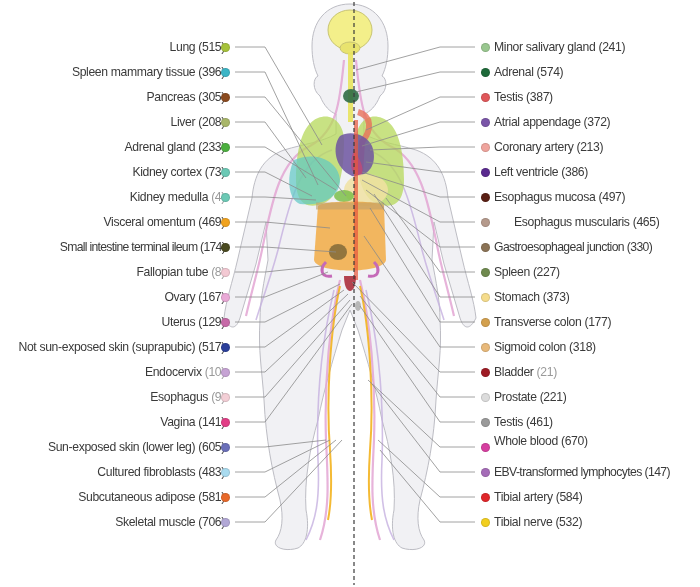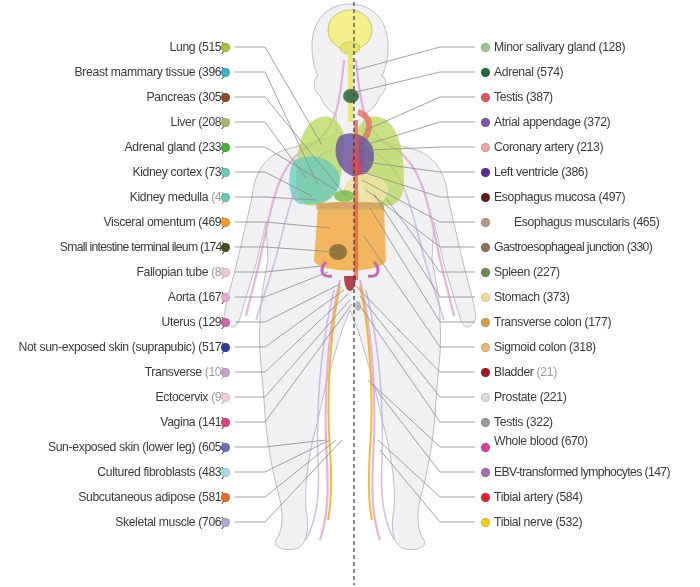--- a/index.html
+++ b/index.html
@@ -118,21 +118,21 @@
       <polyline points="475,472 440,472 372,384"></polyline>
       <polyline points="475,497 440,497 378,440"></polyline>
       <polyline points="475,522 440,522 380,450"></polyline>
     </g>
   </svg>
 
   <div>
     <div class="label left" style="right:475px;top:39px"><span>Lung</span> <span class="count">(515)</span></div>
     <div class="dot" style="left:221px;top:43px;background:#a6c23a"></div>
 
-    <div class="label left" style="right:475px;top:64px"><span>Breast mammary tissue</span> <span class="count">(396)</span></div>
+    <div class="label left" style="right:475px;top:64px"><span>Spleen mammary tissue</span> <span class="count">(396)</span></div>
     <div class="dot" style="left:221px;top:68px;background:#3db5c6"></div>
 
     <div class="label left" style="right:475px;top:89px"><span>Pancreas</span> <span class="count">(305)</span></div>
     <div class="dot" style="left:221px;top:93px;background:#8b4a1f"></div>
 
     <div class="label left" style="right:475px;top:114px"><span>Liver</span> <span class="count">(208)</span></div>
     <div class="dot" style="left:221px;top:118px;background:#a9b76a"></div>
 
     <div class="label left" style="right:475px;top:139px"><span>Adrenal gland</span> <span class="count">(233)</span></div>
     <div class="dot" style="left:221px;top:143px;background:#4caf3f"></div>
@@ -145,54 +145,54 @@
 
     <div class="label left" style="right:475px;top:214px"><span>Visceral omentum</span> <span class="count">(469)</span></div>
     <div class="dot" style="left:221px;top:218px;background:#f0a21e"></div>
 
     <div class="label left" style="right:475px;top:239px;letter-spacing:-0.7px"><span>Small intestine terminal ileum</span> <span class="count">(174)</span></div>
     <div class="dot" style="left:221px;top:243px;background:#4a4a20"></div>
 
     <div class="label left" style="right:475px;top:264px"><span>Fallopian tube</span> <span class="count low">(8)</span></div>
     <div class="dot" style="left:221px;top:268px;background:#f3c9d3"></div>
 
-    <div class="label left" style="right:475px;top:289px"><span>Aorta</span> <span class="count">(167)</span></div>
+    <div class="label left" style="right:475px;top:289px"><span>Ovary</span> <span class="count">(167)</span></div>
     <div class="dot" style="left:221px;top:293px;background:#e9a9d6"></div>
 
     <div class="label left" style="right:475px;top:314px"><span>Uterus</span> <span class="count">(129)</span></div>
     <div class="dot" style="left:221px;top:318px;background:#c76aa8"></div>
 
     <div class="label left" style="right:475px;top:339px"><span>Not sun-exposed skin (suprapubic)</span> <span class="count">(517)</span></div>
     <div class="dot" style="left:221px;top:343px;background:#2b3f9a"></div>
 
-    <div class="label left" style="right:475px;top:364px"><span>Transverse</span> <span class="count low">(10)</span></div>
+    <div class="label left" style="right:475px;top:364px"><span>Endocervix</span> <span class="count low">(10)</span></div>
     <div class="dot" style="left:221px;top:368px;background:#c6a3d4"></div>
 
-    <div class="label left" style="right:475px;top:389px"><span>Ectocervix</span> <span class="count low">(9)</span></div>
+    <div class="label left" style="right:475px;top:389px"><span>Esophagus</span> <span class="count low">(9)</span></div>
     <div class="dot" style="left:221px;top:393px;background:#f3cfd6"></div>
 
     <div class="label left" style="right:475px;top:414px"><span>Vagina</span> <span class="count">(141)</span></div>
     <div class="dot" style="left:221px;top:418px;background:#e23e86"></div>
 
     <div class="label left" style="right:475px;top:439px"><span>Sun-exposed skin (lower leg)</span> <span class="count">(605)</span></div>
     <div class="dot" style="left:221px;top:443px;background:#6a6fb8"></div>
 
     <div class="label left" style="right:475px;top:464px"><span>Cultured fibroblasts</span> <span class="count">(483)</span></div>
     <div class="dot" style="left:221px;top:468px;background:#a9dbef"></div>
 
     <div class="label left" style="right:475px;top:489px"><span>Subcutaneous adipose</span> <span class="count">(581)</span></div>
     <div class="dot" style="left:221px;top:493px;background:#e8692a"></div>
 
     <div class="label left" style="right:475px;top:514px"><span>Skeletal muscle</span> <span class="count">(706)</span></div>
     <div class="dot" style="left:221px;top:518px;background:#b2a8d6"></div>
   </div>
 
   <div>
     <div class="dot" style="left:481px;top:43px;background:#99c78f"></div>
-    <div class="label" style="left:494px;top:39px"><span>Minor salivary gland</span> <span class="count">(128)</span></div>
+    <div class="label" style="left:494px;top:39px"><span>Minor salivary gland</span> <span class="count">(241)</span></div>
 
     <div class="dot" style="left:481px;top:68px;background:#1e6a3a"></div>
     <div class="label" style="left:494px;top:64px"><span>Adrenal</span> <span class="count">(574)</span></div>
 
     <div class="dot" style="left:481px;top:93px;background:#e0575a"></div>
     <div class="label" style="left:494px;top:89px"><span>Testis</span> <span class="count">(387)</span></div>
 
     <div class="dot" style="left:481px;top:118px;background:#7a55a8"></div>
     <div class="label" style="left:494px;top:114px"><span>Atrial appendage</span> <span class="count">(372)</span></div>
 
@@ -223,21 +223,21 @@
     <div class="dot" style="left:481px;top:343px;background:#e8b97a"></div>
     <div class="label" style="left:494px;top:339px"><span>Sigmoid colon</span> <span class="count">(318)</span></div>
 
     <div class="dot" style="left:481px;top:368px;background:#9e1b24"></div>
     <div class="label" style="left:494px;top:364px"><span>Bladder</span> <span class="count low">(21)</span></div>
 
     <div class="dot" style="left:481px;top:393px;background:#dcdcdc"></div>
     <div class="label" style="left:494px;top:389px"><span>Prostate</span> <span class="count">(221)</span></div>
 
     <div class="dot" style="left:481px;top:418px;background:#9a9a9a"></div>
-    <div class="label" style="left:494px;top:414px"><span>Testis</span> <span class="count">(322)</span></div>
+    <div class="label" style="left:494px;top:414px"><span>Testis</span> <span class="count">(461)</span></div>
 
     <div class="dot" style="left:481px;top:443px;background:#d63fa0"></div>
     <div class="label" style="left:494px;top:433px"><span>Whole blood</span> <span class="count">(670)</span></div>
 
     <div class="dot" style="left:481px;top:468px;background:#a56cb8"></div>
     <div class="label" style="left:494px;top:464px;letter-spacing:-0.6px"><span>EBV-transformed lymphocytes</span> <span class="count">(147)</span></div>
 
     <div class="dot" style="left:481px;top:493px;background:#e0262a"></div>
     <div class="label" style="left:494px;top:489px"><span>Tibial artery</span> <span class="count">(584)</span></div>
 

